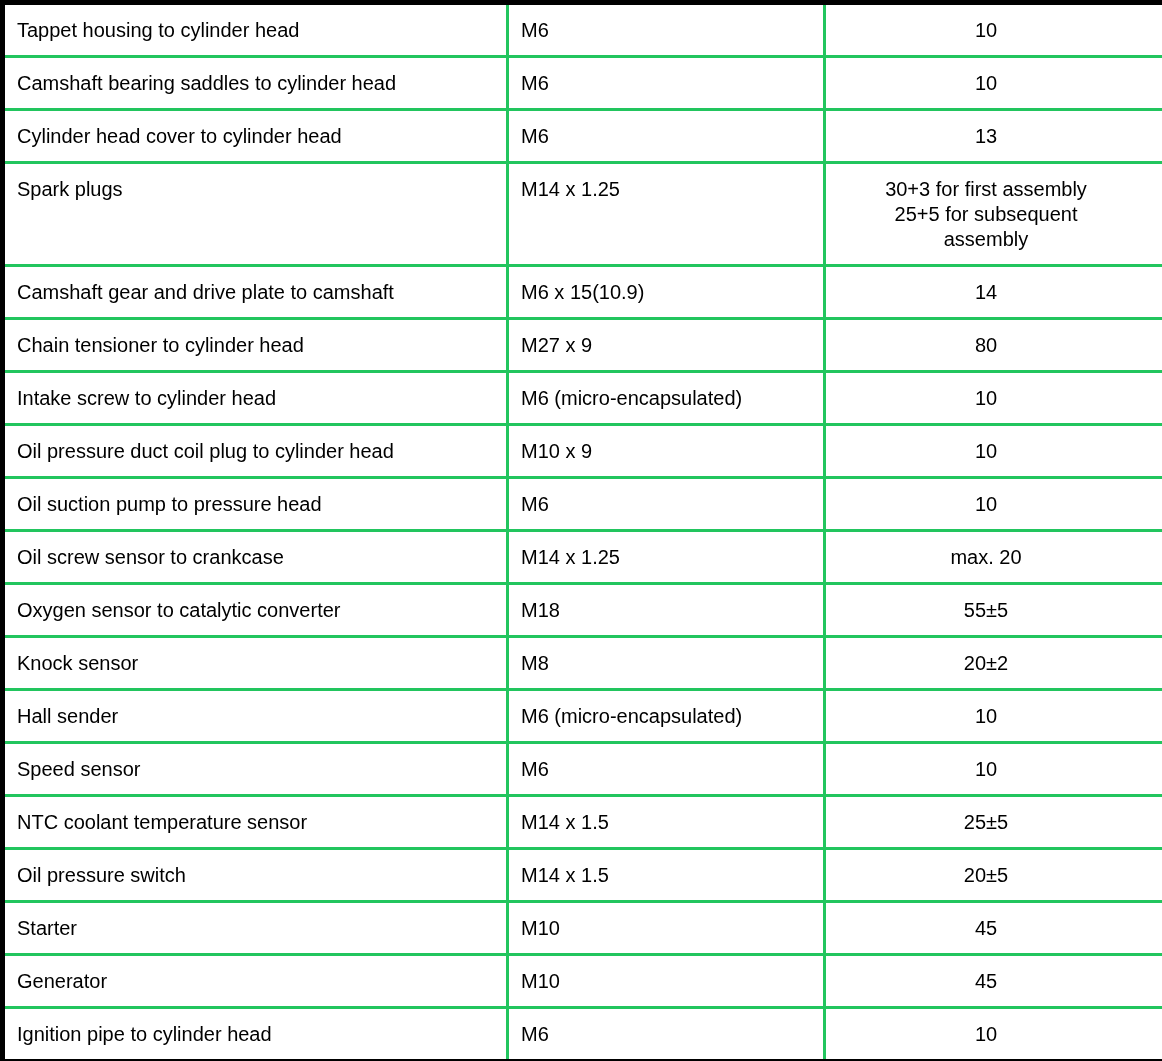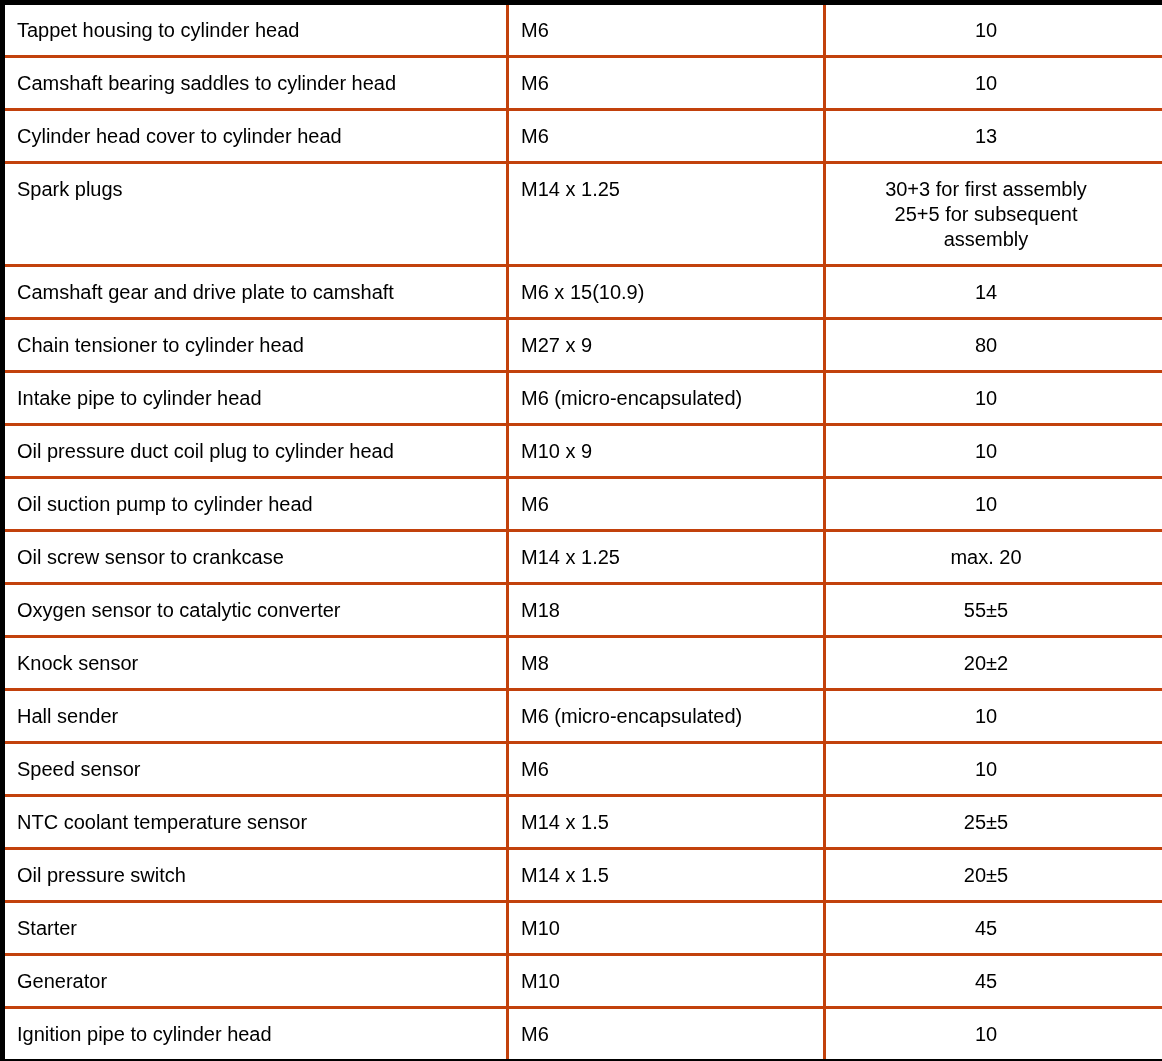--- a/index.html
+++ b/index.html
@@ -16,21 +16,21 @@
     width: 1162px;
     border-collapse: collapse;
     table-layout: fixed;
     border: 5px solid #000000;
     background: #ffffff;
   }
   col.c1 { width: 505px; }
   col.c2 { width: 317px; }
   col.c3 { width: 340px; }
   table.spec td {
-    border: 3px solid #c2410c;
+    border: 3px solid #22c55e;
     vertical-align: top;
     font-size: 20px;
     line-height: 1.25;
     padding: 13px 28px 12px 12px;
     overflow: hidden;
   }
   td.col-component {
     text-align: left;
     padding-left: 17px;
   }
@@ -78,31 +78,31 @@
         <td class="col-component">Camshaft gear and drive plate to camshaft</td>
         <td class="col-thread">M6 x 15(10.9)</td>
         <td class="col-torque">14</td>
       </tr>
       <tr>
         <td class="col-component">Chain tensioner to cylinder head</td>
         <td class="col-thread">M27 x 9</td>
         <td class="col-torque">80</td>
       </tr>
       <tr>
-        <td class="col-component">Intake pipe to cylinder head</td>
+        <td class="col-component">Intake screw to cylinder head</td>
         <td class="col-thread">M6 (micro-encapsulated)</td>
         <td class="col-torque">10</td>
       </tr>
       <tr>
         <td class="col-component">Oil pressure duct coil plug to cylinder head</td>
         <td class="col-thread">M10 x 9</td>
         <td class="col-torque">10</td>
       </tr>
       <tr>
-        <td class="col-component">Oil suction pump to cylinder head</td>
+        <td class="col-component">Oil suction pump to pressure head</td>
         <td class="col-thread">M6</td>
         <td class="col-torque">10</td>
       </tr>
       <tr>
         <td class="col-component">Oil screw sensor to crankcase</td>
         <td class="col-thread">M14 x 1.25</td>
         <td class="col-torque">max. 20</td>
       </tr>
       <tr>
         <td class="col-component">Oxygen sensor to catalytic converter</td>

